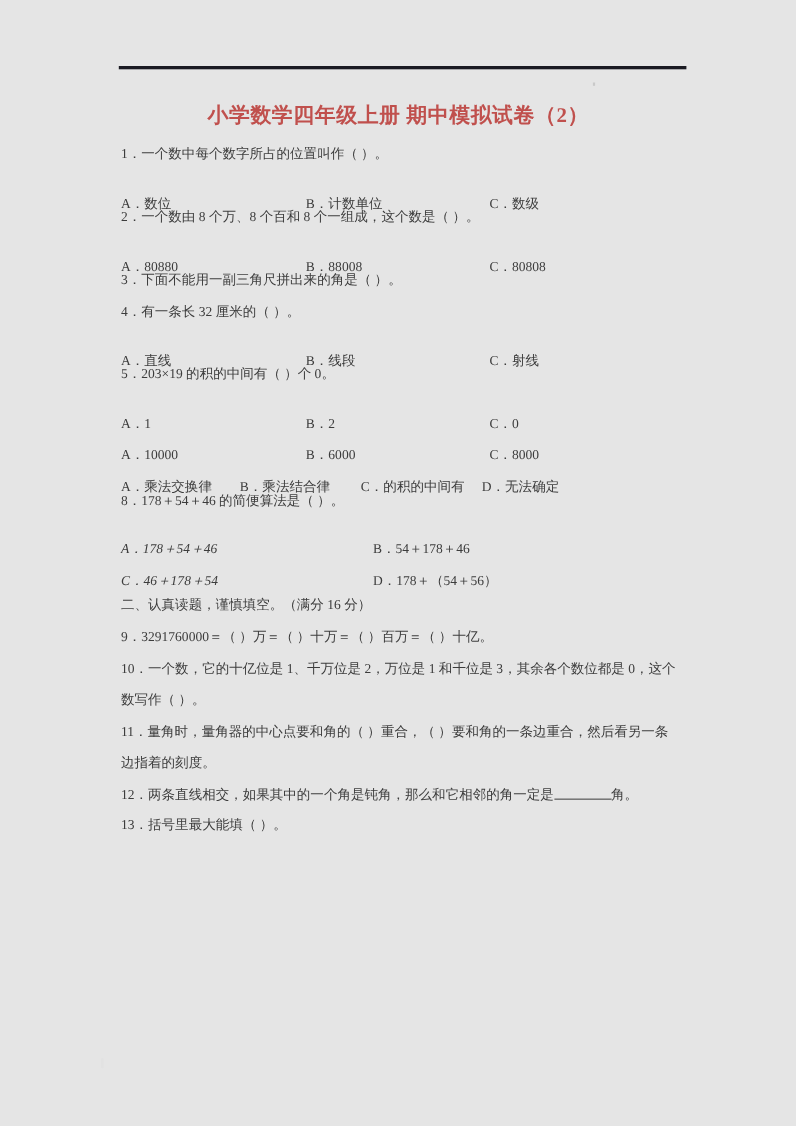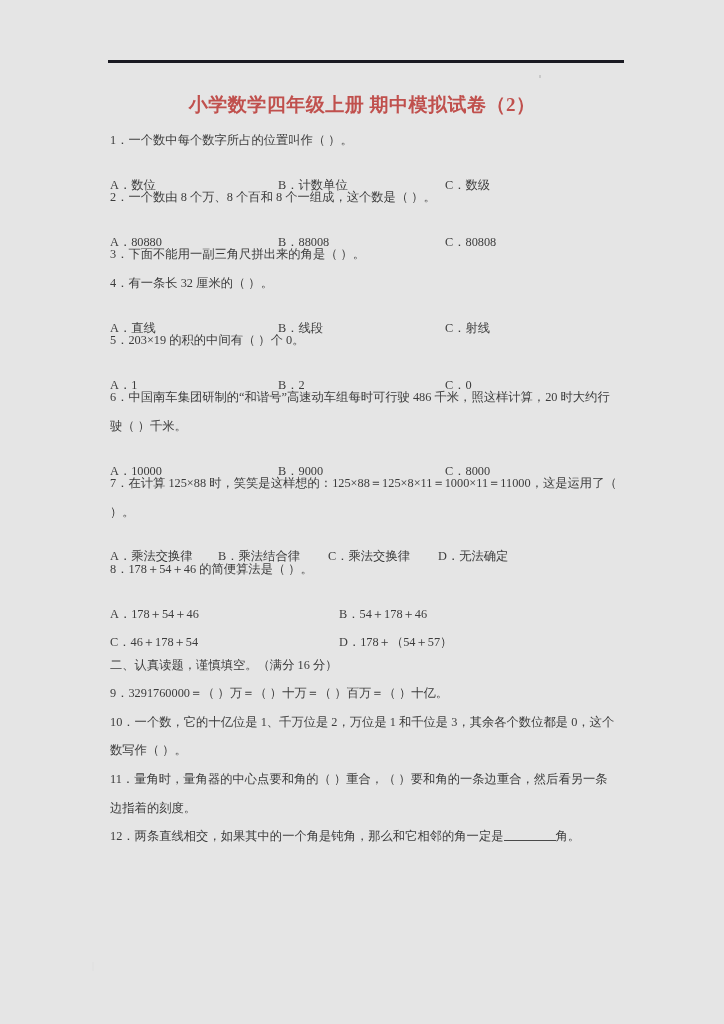--- a/index.html
+++ b/index.html
@@ -92,21 +92,21 @@
     color: #3c3c3c;
     margin-top: 16px;
   }
   .opt.c1 { left: 0px; }
   .opt.c2 { left: 168px; }
   .opt.c3 { left: 335px; }
   .opts.four .opt.c1 { left: 0px; font-family: Liberation Serif, serif; }
   .opts.four .opt.c2 { left: 108px; }
   .opts.four .opt.c3 { left: 218px; }
   .opts.four .opt.c4 { left: 328px; text-align: right; }
-  .opts.wide2 .opt.c1 { left: 0px; }
+  .opts.wide2 .opt.c1 { left: 0px; font-style: italic; }
   .opts.wide2 .opt.c2 { left: 229px; }
   .spacer-sm { height: 10px; }
   .blank-u {
     display: inline-block;
     border-bottom: 1px solid #4a4a4a;
     width: 52px;
     height: 12px;
     vertical-align: -1px;
   }
 </style>
@@ -147,52 +147,51 @@
       <span class="opt c3">C．射线</span>
     </div>
 
     <div class="qtext">5．203×19 的积的中间有（                ）个 0。</div>
     <div class="opts">
       <span class="opt c1">A．1</span>
       <span class="opt c2">B．2</span>
       <span class="opt c3">C．0</span>
     </div>
 
-    <div class="qtext wrap">6．中国南车集团研制的“和谐号”高速动车组每时可行驶 486 千米，照这样计算，20 时大约行驶（                ）千米。</div>
     <div class="opts">
       <span class="opt c1">A．10000</span>
-      <span class="opt c2">B．9000</span>
+      <span class="opt c2">B．6000</span>
       <span class="opt c3">C．8000</span>
     </div>
 
-    <div class="qtext wrap">7．在计算 125×88 时，笑笑是这样想的：125×88＝125×8×11＝1000×11＝11000，这是运用了（            ）。</div>
     <div class="opts four">
       <span class="opt c1">A．乘法交换律</span>
       <span class="opt c2">B．乘法结合律</span>
-      <span class="opt c3">C．乘法交换律</span>
+      <span class="opt c3">C．的积的中间有</span>
       <span class="opt c4">D．无法确定</span>
     </div>
 
     <div class="qtext">8．178＋54＋46 的简便算法是（                ）。</div>
     <div class="opts wide2">
       <span class="opt c1">A．178＋54＋46</span>
       <span class="opt c2">B．54＋178＋46</span>
     </div>
     <div class="opts wide2">
       <span class="opt c1">C．46＋178＋54</span>
-      <span class="opt c2">D．178＋（54＋57）</span>
+      <span class="opt c2">D．178＋（54＋56）</span>
     </div>
 
     <div class="spacer-sm"></div>
 
     <div class="section-head">二、认真读题，谨慎填空。（满分 16 分）</div>
 
     <div class="qtext">9．3291760000＝（             ）万＝（             ）十万＝（             ）百万＝（             ）十亿。</div>
 
     <div class="qtext wrap">10．一个数，它的十亿位是 1、千万位是 2，万位是 1 和千位是 3，其余各个数位都是 0，这个数写作（                ）。</div>
 
     <div class="qtext wrap">11．量角时，量角器的中心点要和角的（                ）重合，（                ）要和角的一条边重合，然后看另一条边指着的刻度。</div>
 
     <div class="qtext"><span>12．两条直线相交，如果其中的一个角是钝角，那么和它相邻的角一定是</span><span class="blank-u"></span><span>角。</span></div>
 
+    <div class="qtext">13．括号里最大能填（                ）。</div>
 
   </div>
 </div>
 
 </body></html>

